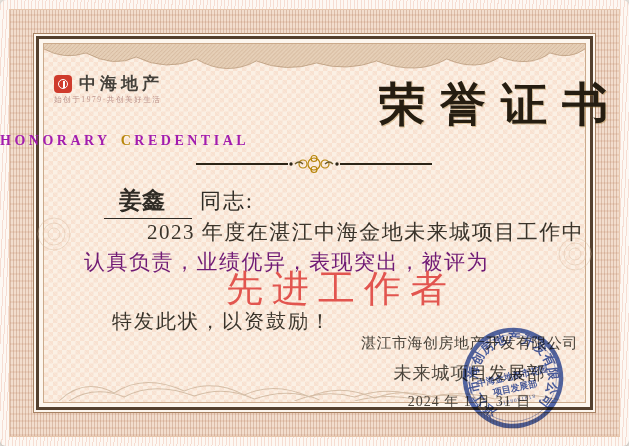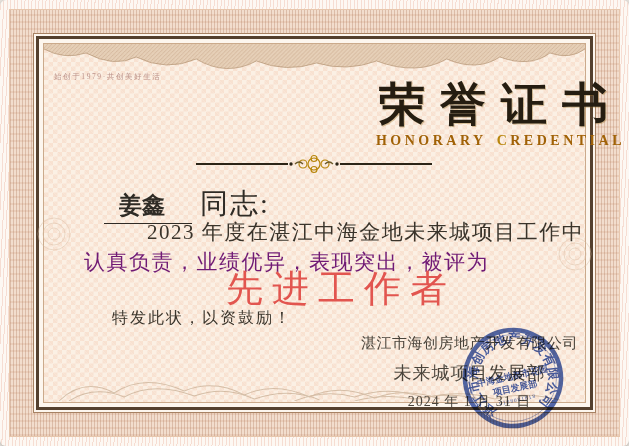--- a/index.html
+++ b/index.html
@@ -53,41 +53,41 @@
   .brand-name { font-size:17px; font-weight:bold; letter-spacing:4px; color:#44403a; }
   .brand-tagline { margin-top:0; font-size:7.5px; letter-spacing:1.6px; color:#bb928a; }
 
   
   .title {
     position:absolute; left:0; right:6px; top:74px; text-align:right;
     font-size:46px; font-weight:bold; letter-spacing:15px; color:#251d11;
     text-shadow:1px 1px 0 rgba(150,110,30,.35);
   }
   .subtitle {
-    position:absolute; left:0; right:4px; top:133px; text-align:right;
-    font-size:14px; font-weight:bold; letter-spacing:3.5px; color:#a16207;
+    position:absolute; left:0; right:4px; top:133px; text-align:left;
+    font-size:14px; font-weight:bold; letter-spacing:3.5px; color:#a21caf;
   }
   .subtitle .w2 { display:inline-block; margin-left:10px; }
   .subtitle .w2::first-letter { color:#b8860b; }
   .divider { position:absolute; left:194px; top:153px; }
 
   
   .salute { position:absolute; left:104px; top:185px; color:#2f2b25; }
   .salute .name {
     display:inline-block; min-width:88px; text-align:center; font-size:23px; font-weight:bold;
     border-bottom:1.5px solid #2f2b25; padding:0 16px 2px 4px;
   }
-  .salute .rest { font-size:28px; margin-left:8px; letter-spacing:2px;text-align:right; }
+  .salute .rest { font-size:21px; margin-left:8px; letter-spacing:2px;text-align:right; }
   .body1 { position:absolute; left:147px; top:218px; font-size:21px; letter-spacing:1.5px; color:#3a342b; }
   .body2 { position:absolute; left:84px;  top:248px; font-size:21px; letter-spacing:1.5px; color:#701a75; }
   .award {
     position:absolute; left:226px; top:264px; font-size:37px; font-weight:normal;
     letter-spacing:9px; color:#e2554f;
   }
-  .closing { position:absolute; left:112px; top:308px; font-size:16px; letter-spacing:2px; color:#3a342b; }
+  .closing { position:absolute; left:112px; top:308px; font-size:20px; letter-spacing:2px; color:#3a342b; }
 
   
   .issuer { position:absolute; right:51px; top:334px; text-align:center; color:#4a443b; }
   .issuer-company { font-size:15px; letter-spacing:.5px; }
   .issuer-dept { font-size:18px; margin-top:8px; letter-spacing:1px; }
   .issuer-date { font-size:14px; margin-top:8px; letter-spacing:1px; }
 
   
   .seal { position:absolute; left:461px; top:326px; width:104px; height:104px;
           transform:rotate(-12deg); opacity:.9; mix-blend-mode:multiply; }
@@ -134,20 +134,24 @@
     <svg class="deco" style="right:-8px;top:170px;width:60px;height:80px;" viewBox="0 0 60 80">
       <g fill="none" stroke="#d9bfa6" stroke-width="1" opacity="0.5">
         <circle cx="42" cy="40" r="16"></circle>
           <circle cx="42" cy="40" r="11"></circle>
           <circle cx="42" cy="40" r="6"></circle>
       </g>
     </svg>
   </div>
 
   <div class="brand">
+    <div class="brand-row">
+      <span class="brand-icon"></span>
+      <span class="brand-name">中海地产</span>
+    </div>
     <div class="brand-tagline">始创于1979·共创美好生活</div>
   </div>
 
   <div class="title">荣誉证书</div>
   <div class="subtitle">
     <span>HONORARY</span><span class="w2">CREDENTIAL</span>
   </div>
 
   <svg class="divider deco" width="240" height="22" viewBox="0 0 240 22">
     <line x1="2" y1="11" x2="94" y2="11" stroke="#2b2416" stroke-width="1.8"></line>

